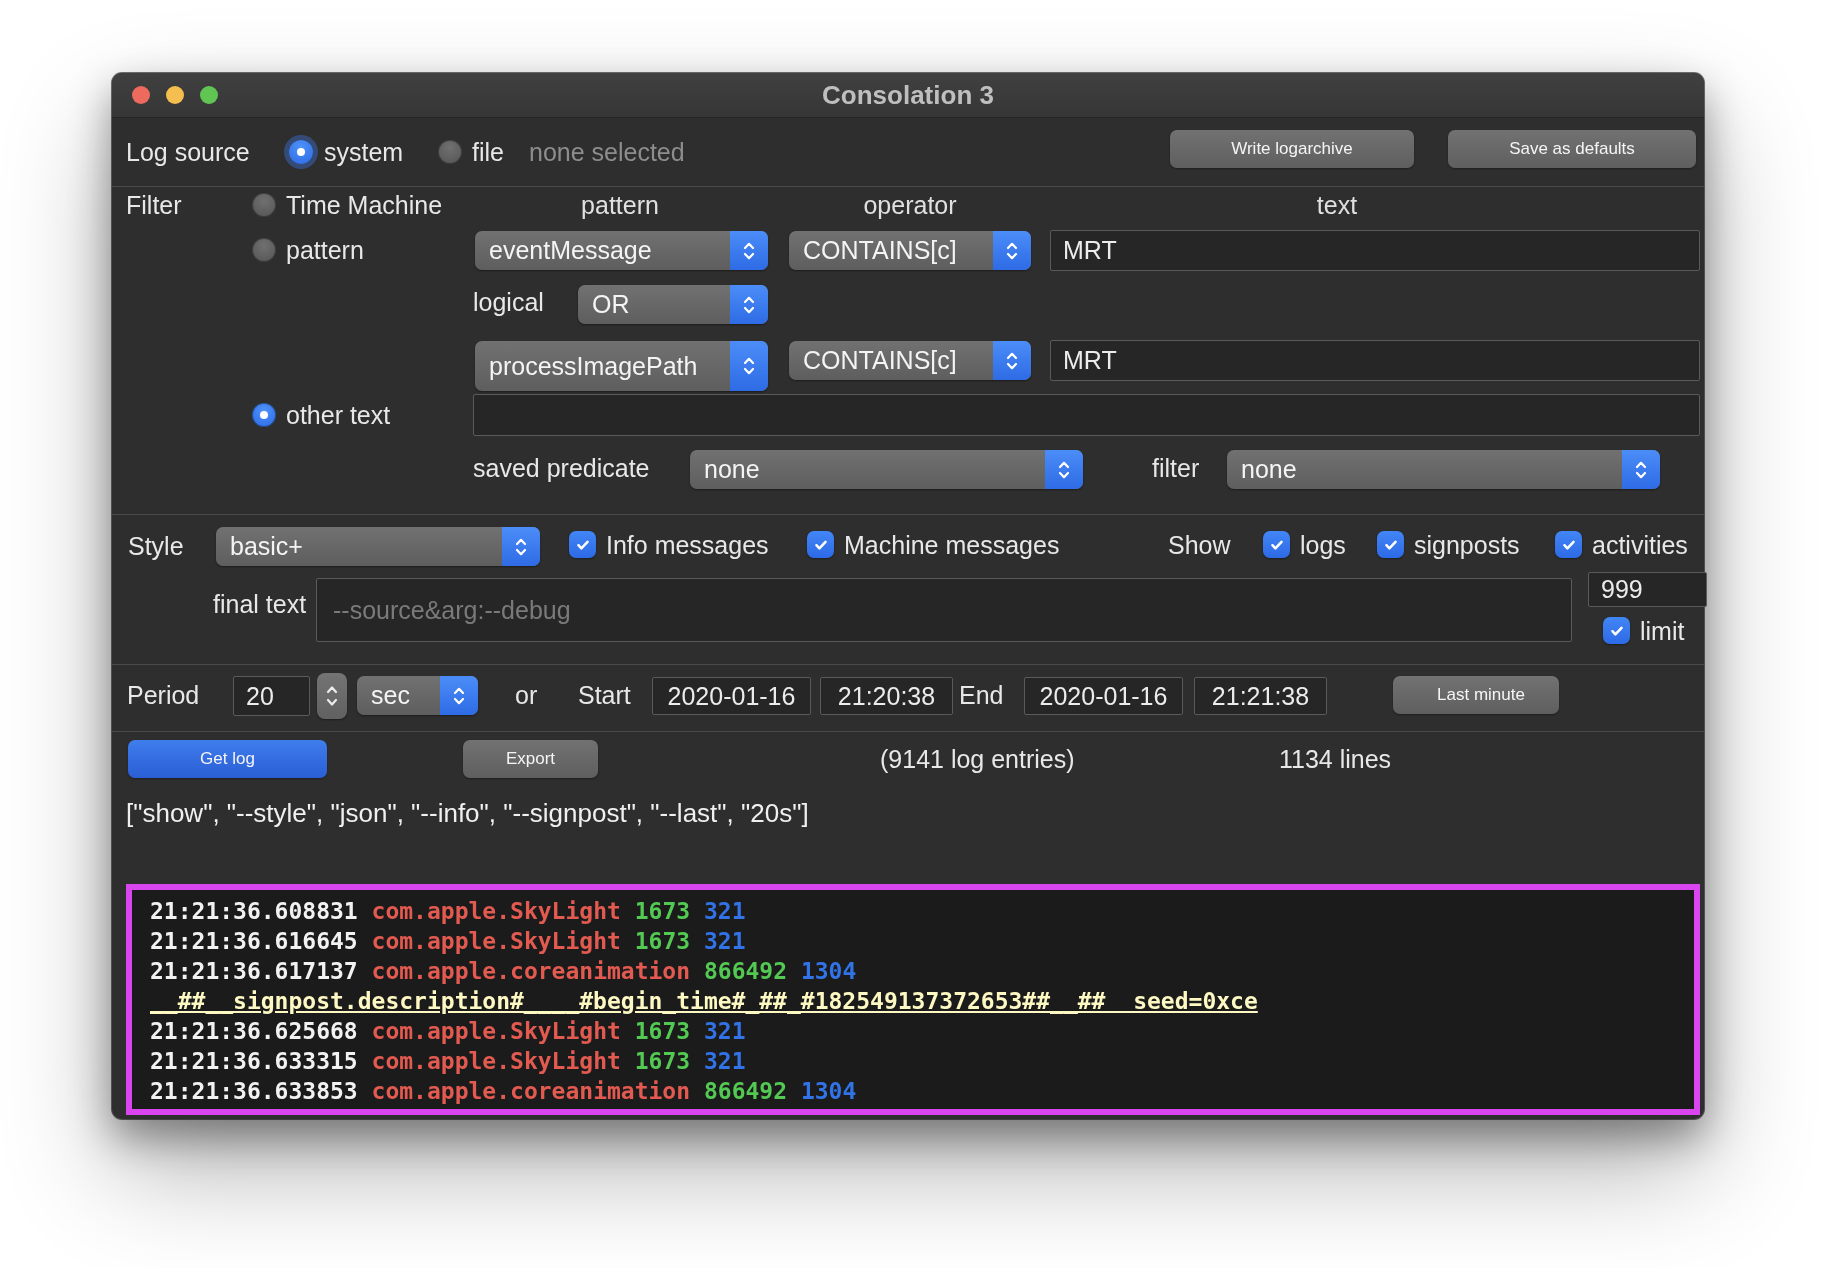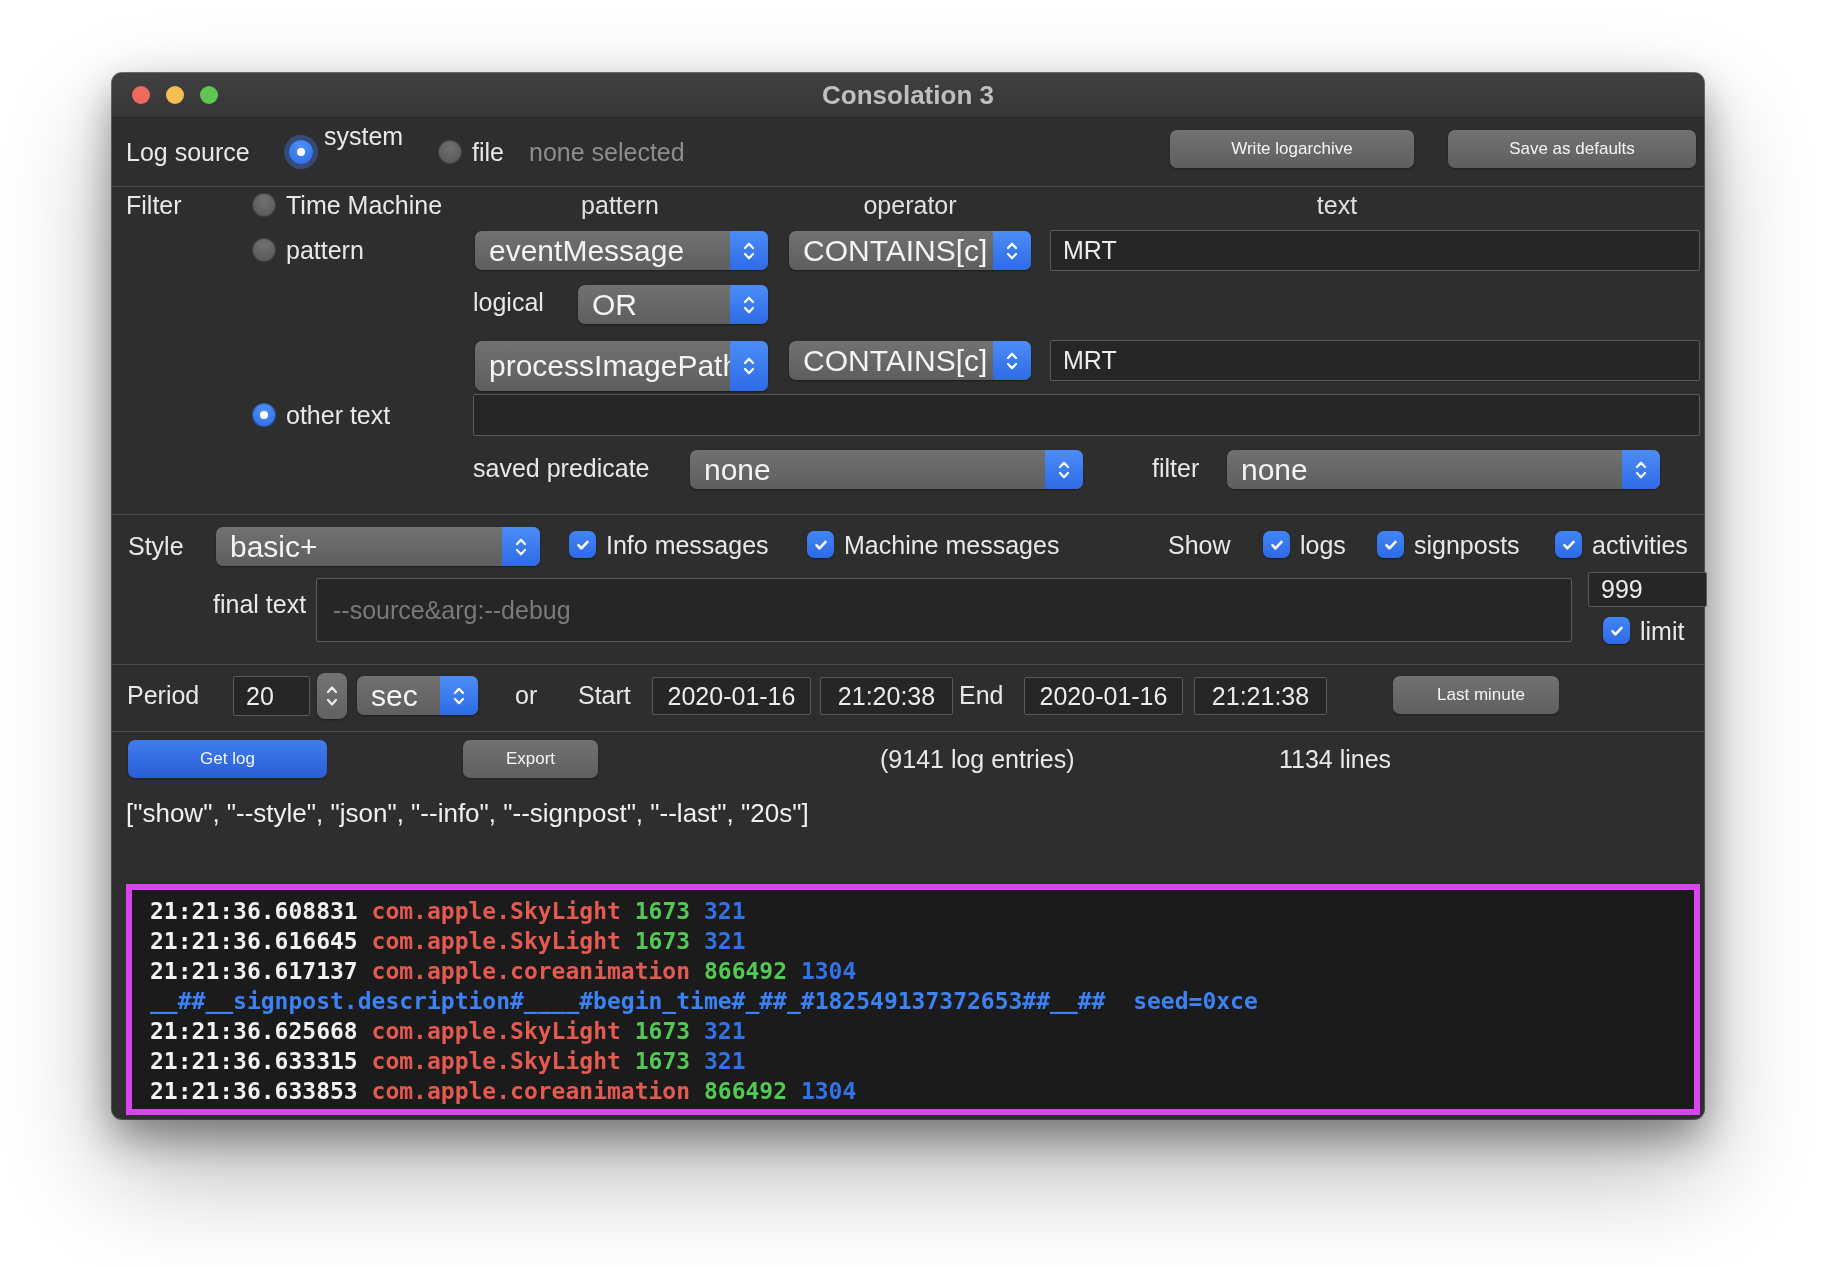--- a/index.html
+++ b/index.html
@@ -17,58 +17,58 @@
   .div{position:absolute;left:0;width:100%;height:1px;background:#4a4a4a;}
   .lbl{position:absolute;font-size:25px;color:#e8e8e8;line-height:30px;white-space:nowrap;}
   .b{font-weight:normal;}
   .dim{color:#8d8d8d;}
   .hdr{text-align:center;color:#e0e0e0;}
   .field{position:absolute;background:#262626;border:1px solid #5a5a5a;border-radius:2px;color:#ececec;
          font-size:25px;font-family:"Liberation Sans",sans-serif;padding:0 12px;box-sizing:border-box;outline:none;}
   .field.ctr{text-align:center;padding:0 4px;}
   input.field::placeholder{color:#7a7a7a;opacity:1;}
   .popup{position:absolute;background:linear-gradient(#717171,#5e5e5e);border-radius:7px;display:flex;align-items:stretch;
-         color:#f4f4f4;font-size:30px;box-shadow:0 1px 2px rgba(0,0,0,.4);cursor:default;text-align:right;}
+         color:#f4f4f4;font-size:25px;box-shadow:0 1px 2px rgba(0,0,0,.4);cursor:default;text-align:right;}
   .popup .txt{padding:0 14px;display:flex;align-items:center;white-space:nowrap;overflow:hidden;flex:1;}
   .popup .cap{width:38px;background:linear-gradient(#4b8df8,#2e6be5);border-radius:0 7px 7px 0;
               display:flex;align-items:center;justify-content:center;flex:none;}
   .btn{position:absolute;background:linear-gradient(#727272,#5f5f5f);border-radius:7px;color:#f5f5f5;font-size:17px;
        display:flex;align-items:center;justify-content:center;box-shadow:0 1px 2px rgba(0,0,0,.35);cursor:default;white-space:nowrap;}
   .btn.primary{background:linear-gradient(#3f7dec,#2a5ed6);}
   .cb{position:absolute;width:27px;height:27px;border-radius:7px;background:linear-gradient(#4286f6,#2d6ae6);
       display:flex;align-items:center;justify-content:center;box-shadow:0 1px 2px rgba(0,0,0,.4);}
   .radio{position:absolute;width:24px;height:24px;border-radius:50%;
          background:radial-gradient(circle at 50% 32%,#707070,#535353);box-shadow:inset 0 0 0 1px rgba(0,0,0,.35);}
   .radio.sel{background:radial-gradient(circle at 50% 30%,#4e92f9,#2c69e5);}
   .radio.sel::after{content:"";position:absolute;left:8px;top:8px;width:8px;height:8px;border-radius:50%;background:#ffffff;}
   .radio.focus{box-shadow:0 0 0 5px rgba(64,120,230,.40);}
   .stepper{position:absolute;width:30px;height:46px;border-radius:8px;background:linear-gradient(#747474,#616161);
            display:flex;flex-direction:column;align-items:center;justify-content:center;box-shadow:0 1px 2px rgba(0,0,0,.4);}
   .logarea{position:absolute;left:14px;top:811px;width:1574px;height:231px;background:#1b1b1b;
            border:6px solid #d946ef;box-sizing:border-box;overflow:hidden;padding:6px 0 0 18px;}
   .logline{font-family:"DejaVu Sans Mono",monospace;font-weight:bold;font-size:23px;line-height:30px;white-space:pre;}
-  .lt{color:#f2f2f2;} .lp{color:#e25a50;} .ln1{color:#53c953;} .ln2{color:#3273e8;} .lw{color:#3b82f6;}
+  .lt{color:#f2f2f2;} .lp{color:#e25a50;} .ln1{color:#53c953;} .ln2{color:#3273e8;} .lw{color:#fef9c3;text-decoration:underline;}
   .cmd{position:absolute;left:14px;top:724px;font-size:26px;color:#f0f0f0;line-height:32px;white-space:nowrap;}
   svg{display:block;}
 </style>
 </head>
 <body>
 
 <div class="window">
 
   <div class="titlebar">
     <span class="tl red"></span>
     <span class="tl yel"></span>
     <span class="tl grn"></span>
     <div class="title">Consolation 3</div>
   </div>
 
   <div class="lbl b" style="left:14px;top:64px;">Log source</div>
   <div class="radio sel focus" style="left:177px;top:67px;"></div>
-  <div class="lbl b" style="left:212px;top:48px;">system</div>
+  <div class="lbl b" style="left:212px;top:64px;">system</div>
   <div class="radio" style="left:326px;top:67px;"></div>
   <div class="lbl b" style="left:360px;top:64px;">file</div>
   <div class="lbl dim" style="left:417px;top:64px;">none selected</div>
   <div class="btn" style="left:1058px;top:57px;width:244px;height:38px;">Write logarchive</div>
   <div class="btn" style="left:1336px;top:57px;width:248px;height:38px;">Save as defaults</div>
 
   <div class="div" style="top:113px;"></div>
 
   <div class="lbl b" style="left:14px;top:117px;">Filter</div>
   <div class="radio" style="left:140px;top:120px;"></div>

